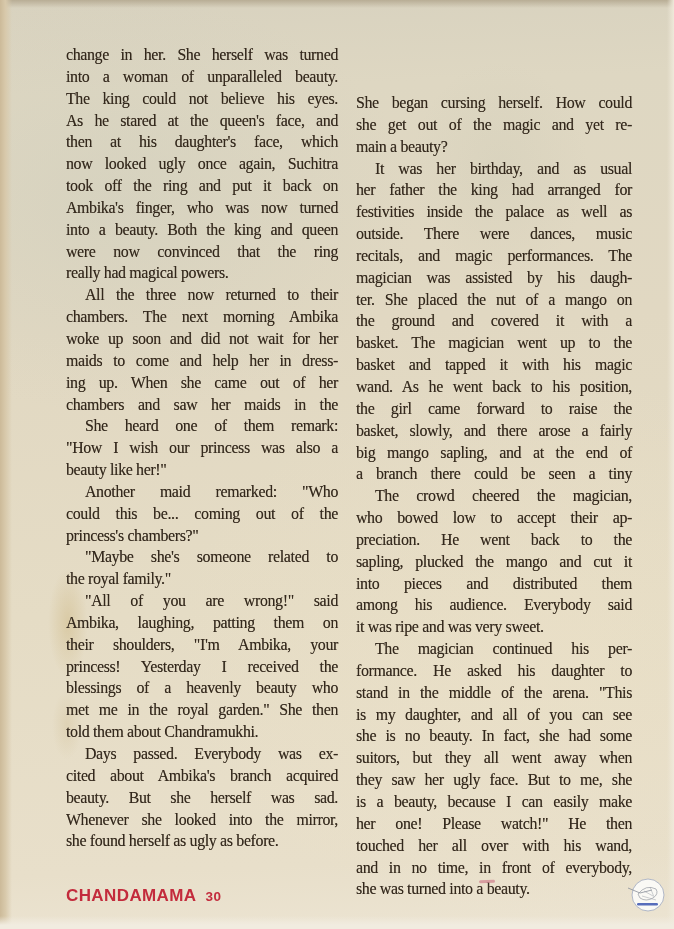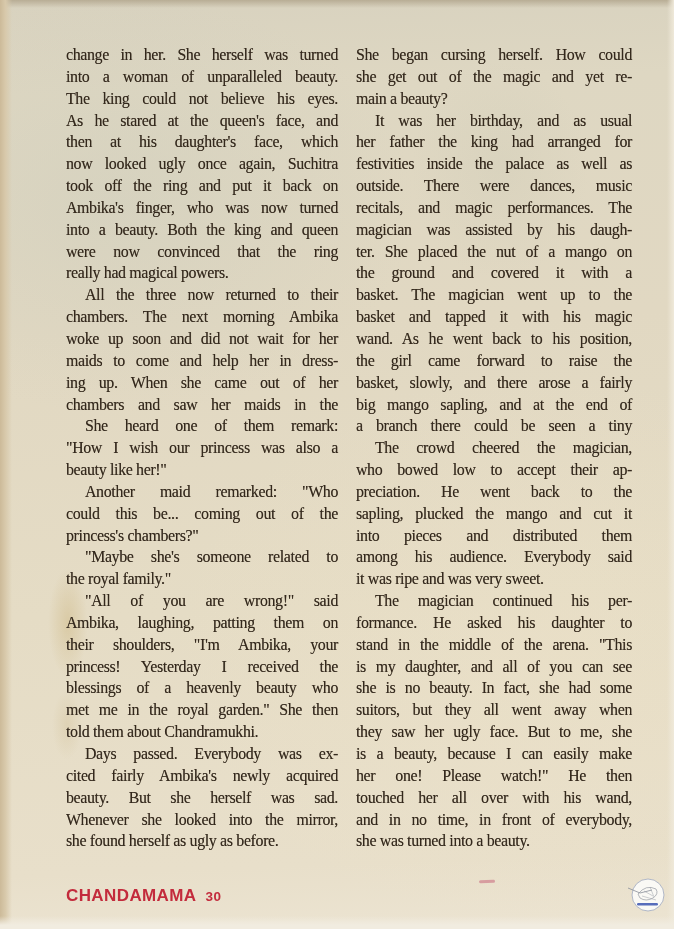--- a/index.html
+++ b/index.html
@@ -26,21 +26,21 @@
   .stain-2 { position:absolute; left:52px; top:690px; width:30px; height:70px; pointer-events:none;
              background:radial-gradient(ellipse at center, rgba(185,158,95,0.18), rgba(185,158,95,0) 70%); }
   .stain-3 { position:absolute; left:410px; top:60px; width:180px; height:220px; pointer-events:none;
              background:radial-gradient(ellipse at center, rgba(175,180,160,0.12), rgba(175,180,160,0) 70%); }
   .mark-pink { position:absolute; left:479px; top:880px; width:16px; height:3px;
                background:#d08690; border-radius:2px; opacity:.75; transform:rotate(-2deg); }
   
   .col { position:absolute; top:44px; color:#33281c; font-size:15.8px; line-height:21.85px;
          letter-spacing:-0.3px; text-shadow:0.2px 0.2px 0.3px rgba(51,40,28,0.5); }
   .col-left  { left:66px;  width:272px; }
-  .col-right { left:356px; width:276px; }
+  .col-right { left:356px; width:276px;margin-top:48px; }
   .line { white-space:nowrap; text-align:justify; text-align-last:justify; }
   .line.last   { text-align-last:left; }
   .line.indent { text-indent:19px; }
   
   .footer { position:absolute; left:66px; top:886px;
             font-family:"Liberation Sans", sans-serif; font-weight:bold;
             color:#c32b3c; letter-spacing:0.4px; }
   .footer .mag { font-size:17px; }
   .footer .num { font-size:13.5px; margin-left:9px;text-align:center; }
   
@@ -86,21 +86,21 @@
       <div class="line indent">"Maybe she's someone related to</div>
       <div class="line last">the royal family."</div>
       <div class="line indent">"All of you are wrong!" said</div>
       <div class="line">Ambika, laughing, patting them on</div>
       <div class="line">their shoulders, "I'm Ambika, your</div>
       <div class="line">princess! Yesterday I received the</div>
       <div class="line">blessings of a heavenly beauty who</div>
       <div class="line">met me in the royal garden." She then</div>
       <div class="line last">told them about Chandramukhi.</div>
       <div class="line indent">Days passed. Everybody was ex-</div>
-      <div class="line">cited fairly Ambika's newly acquired</div>
+      <div class="line">cited about Ambika's branch acquired</div>
       <div class="line">beauty. But she herself was sad.</div>
       <div class="line">Whenever she looked into the mirror,</div>
       <div class="line last">she found herself as ugly as before.</div>
     </div>
   <div class="col col-right">
       <div class="line">She began cursing herself. How could</div>
       <div class="line">she get out of the magic and yet re-</div>
       <div class="line last">main a beauty?</div>
       <div class="line indent">It was her birthday, and as usual</div>
       <div class="line">her father the king had arranged for</div>

